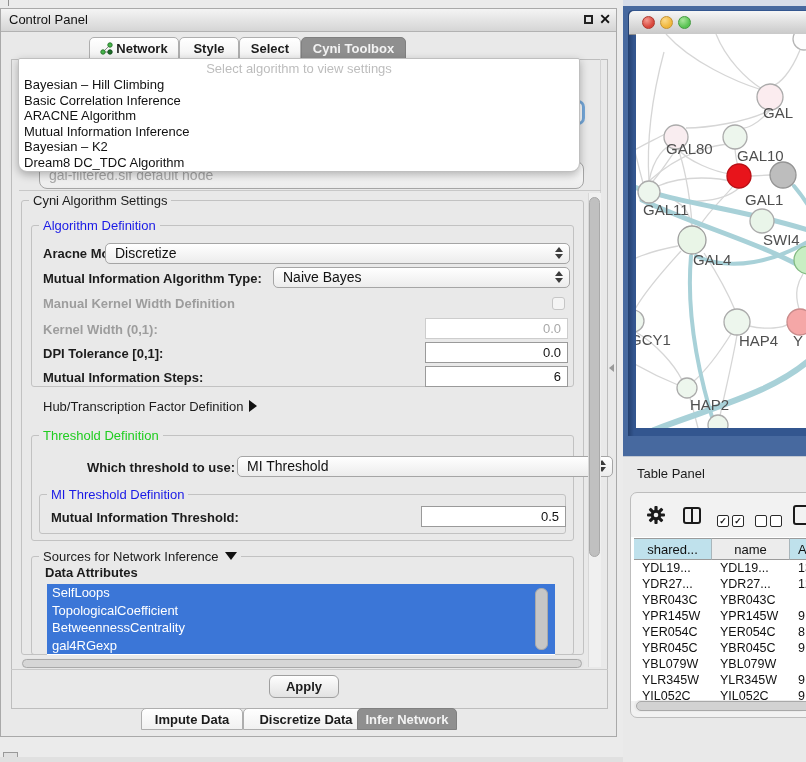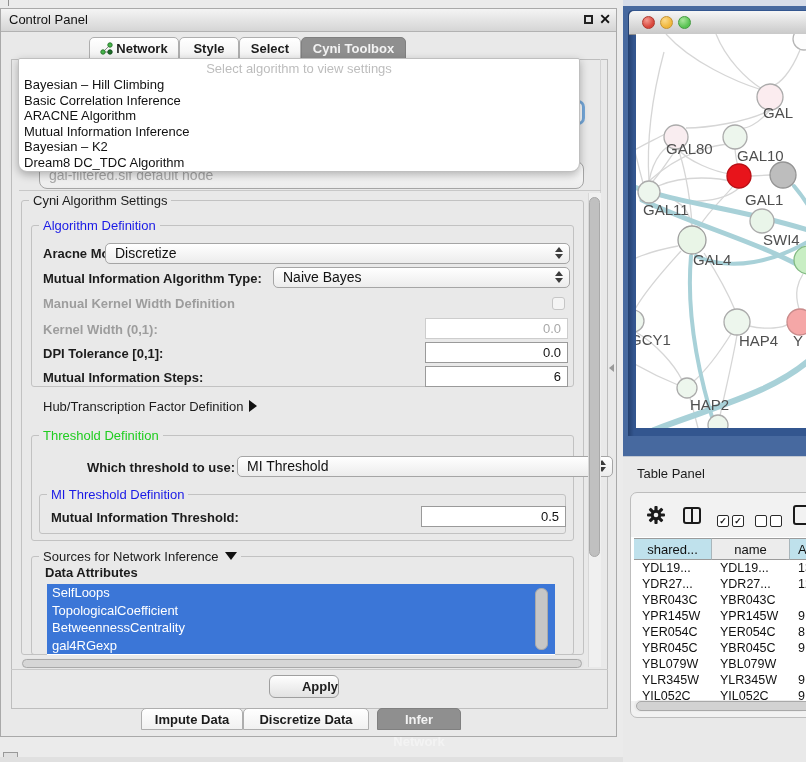--- a/index.html
+++ b/index.html
@@ -42,21 +42,21 @@
          z-index:20;padding-top:2px;box-sizing:border-box}
   .popup .ph{font-size:13px;color:#bdbdbd;text-align:center;line-height:16px}
   .popup .it{font-size:13px;color:#111;line-height:15.5px;padding-left:5px;white-space:nowrap}
   .popup .it.bsel{font-weight:normal}
   .listbox{position:absolute;left:46px;top:583px;width:508px;height:71px;background:#fff;overflow:hidden}
   .listbox .li{height:17.5px;line-height:17.5px;background:#3b76d7;color:#fff;font-size:13px;
                padding-left:5px;white-space:nowrap}
   .sb-thumb{position:absolute;background:#c6c6c6;border:1px solid #a9a9a9;border-radius:6px;box-sizing:border-box}
   .btn{position:absolute;border:1px solid #9f9f9f;border-radius:6px;
        background:linear-gradient(#fefefe,#e2e2e2);font-size:13px;font-weight:bold;color:#1c1c1c;
-       text-align:right;box-sizing:border-box}
+       text-align:center;box-sizing:border-box}
   .tri-r{display:inline-block;width:0;height:0;border-top:6px solid transparent;
          border-bottom:6px solid transparent;border-left:8px solid #111;vertical-align:-1px;margin-left:6px}
   .tri-d{display:inline-block;width:0;height:0;border-left:6px solid transparent;
          border-right:6px solid transparent;border-top:8px solid #111;vertical-align:1px;margin-left:6px}
   
   .netframe{position:absolute;left:628px;top:10px;width:178px;height:426px;
             background:linear-gradient(90deg,#24406f,#33568f 6px);border-top-left-radius:5px}
   .nettitle{position:absolute;left:1px;top:1px;right:0;height:23px;
             background:linear-gradient(#f6f6f6,#c9c9c9);border-bottom:1px solid #8e8e8e;
             border-top-left-radius:5px}
@@ -189,21 +189,21 @@
     <div class="abs" style="left:587px;top:184px;width:13px;height:474px;background:#f0f0f0;border-left:1px solid #d8d8d8;box-sizing:border-box"></div>
     <div class="sb-thumb" style="left:588px;top:188px;width:11px;height:360px;background:#c0c0c0"></div>
 
     <div class="abs" style="left:10px;top:660px;width:597px;height:1px;background:#c9c9c9"></div>
     <div class="btn" style="left:268px;top:666px;width:70px;height:23px;line-height:21px">
       <span>Apply</span>
     </div>
 
     <div class="tab" style="top:699px;left:140px;width:102px"><span>Impute Data</span></div>
     <div class="tab" style="top:699px;left:242px;width:126px"><span>Discretize Data</span></div>
-    <div class="tab sel" style="top:699px;left:376px;width:84px"><span>Infer Network</span></div>
+    <div class="tab sel" style="top:699px;left:356px;width:100px"><span>Infer Network</span></div>
   </div>
 
   <div class="popup">
     <div class="ph">Select algorithm to view settings</div>
     <div class="it">Bayesian – Hill Climbing</div>
     <div class="it">Basic Correlation Inference</div>
     <div class="it bsel">ARACNE Algorithm</div>
     <div class="it">Mutual Information Inference</div>
     <div class="it">Bayesian – K2</div>
     <div class="it">Dream8 DC_TDC Algorithm</div>

